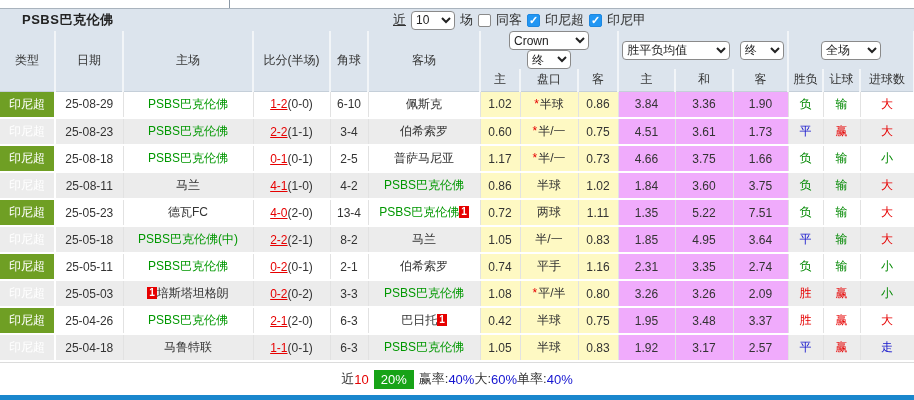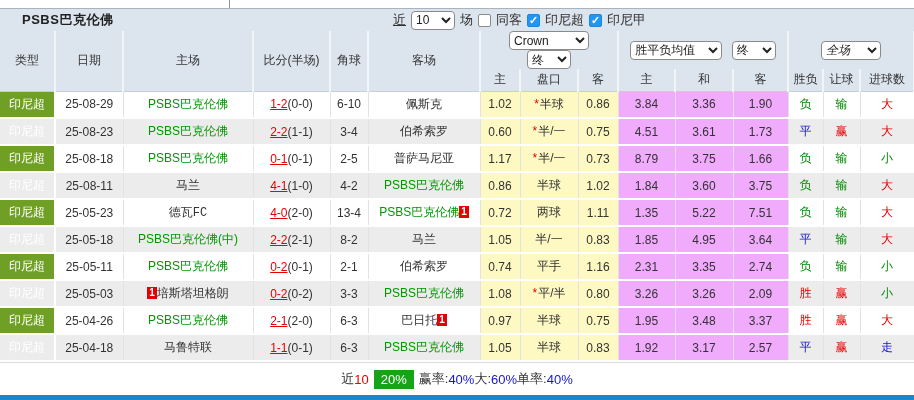--- a/index.html
+++ b/index.html
@@ -28,21 +28,21 @@
   .sel-cell { text-align:center; }
   .sel-cell select { margin:0 3px; }
 
   tbody tr { height:27px; }
   tbody td { text-align:center; color:#333; border-right:1px solid #e2e2e2; border-bottom:2px solid #fff; background:#fff; }
   tbody tr.even td { background:#ececec; }
   tbody td.league { background:#6f9f24; color:#fff; border-right:2px solid #fff; }
   tbody tr td.cream { background:#fef9c3; }
   tbody tr td.avgc  { background:#f0abfc; }
   .team-self { color:#009700; }
-  .team-other { color:#333;font-family:Liberation Mono, monospace; }
+  .team-other { color:#333; }
   .team-link { cursor:pointer; }
   .score-main { color:#e60000;text-decoration:underline; }
   .score-half { color:#333; }
   .star { color:#e60000; font-style:normal; margin-right:1px; }
   .res-red { color:#e60000; } .res-green { color:#008800; } .res-blue { color:#1414cc; }
   .badge1 { display:inline-block; background:#e60000; color:#fff; font-size:10px; font-weight:bold;
             line-height:12px; padding:0 2px; vertical-align:1px; }
 
   .footer { height:33px; display:flex; align-items:center; justify-content:center;
             font-size:13px; color:#333; border-top:1px solid #dcdcdc; background:#fff; }
@@ -102,25 +102,25 @@
         <th rowspan="2" class="span2">日期</th>
         <th rowspan="2" class="span2">主场</th>
         <th rowspan="2" class="span2">比分(半场)</th>
         <th rowspan="2" class="span2">角球</th>
         <th rowspan="2" class="span2">客场</th>
         <th colspan="3" class="sel-cell">
           <select style="width:80px;"><option>Crown</option></select>
           <select style="width:44px;"><option>终</option></select>
         </th>
         <th colspan="3" class="sel-cell">
-          <select style="width:92px;"><option>胜平负均值</option></select>
+          <select style="width:108px;"><option>胜平负均值</option></select>
           <select style="width:44px;"><option>终</option></select>
         </th>
         <th colspan="3" class="sel-cell">
-          <select style="width:60px;font-style:italic;"><option>全场</option></select>
+          <select style="width:60px;"><option>全场</option></select>
         </th>
       </tr>
       <tr class="lbl-row">
         <th>主</th>
         <th>盘口</th>
         <th>客</th>
         <th>主</th>
         <th>和</th>
         <th>客</th>
         <th>胜负</th>
@@ -166,21 +166,21 @@
         <tr class="odd">
           <td class="league">印尼超</td>
           <td>25-08-18</td>
           <td><span class="team-self team-link">PSBS巴克伦佛</span></td>
           <td><span class="score-main">0-1</span><span class="score-half">(0-1)</span></td>
           <td>2-5</td>
           <td><span class="team-other team-link">普萨马尼亚</span></td>
           <td class="cream">1.17</td>
           <td class="cream"><span class="star">*</span><span>半/一</span></td>
           <td class="cream">0.73</td>
-          <td class="avgc">8.79</td>
+          <td class="avgc">4.66</td>
           <td class="avgc">3.75</td>
           <td class="avgc">1.66</td>
           <td><span class="res-green">负</span></td>
           <td><span class="res-green">输</span></td>
           <td><span class="res-green">小</span></td>
         </tr>
         <tr class="even">
           <td class="league">印尼超</td>
           <td>25-08-11</td>
           <td><span class="team-other team-link">马兰</span></td>
@@ -265,21 +265,21 @@
           <td><span class="res-red">赢</span></td>
           <td><span class="res-green">小</span></td>
         </tr>
         <tr class="odd">
           <td class="league">印尼超</td>
           <td>25-04-26</td>
           <td><span class="team-self team-link">PSBS巴克伦佛</span></td>
           <td><span class="score-main">2-1</span><span class="score-half">(2-0)</span></td>
           <td>6-3</td>
           <td><span class="team-other team-link">巴日托</span><span class="badge1">1</span></td>
-          <td class="cream">0.97</td>
+          <td class="cream">0.42</td>
           <td class="cream"><span>半球</span></td>
           <td class="cream">0.75</td>
           <td class="avgc">1.95</td>
           <td class="avgc">3.48</td>
           <td class="avgc">3.37</td>
           <td><span class="res-red">胜</span></td>
           <td><span class="res-red">赢</span></td>
           <td><span class="res-red">大</span></td>
         </tr>
         <tr class="even">

